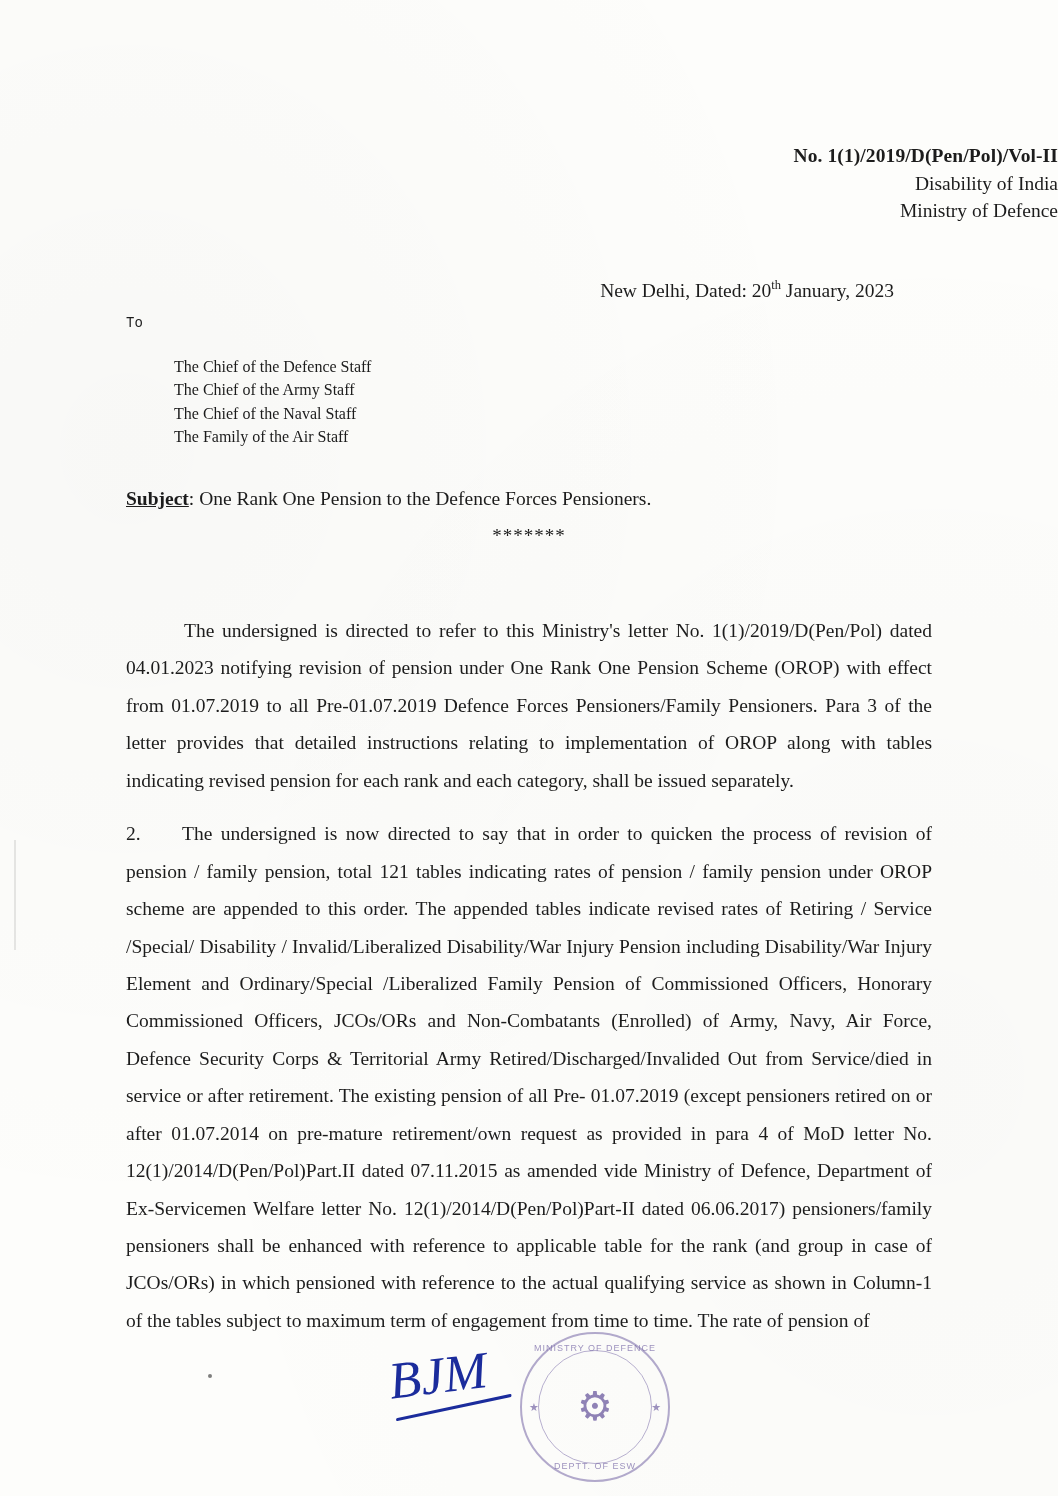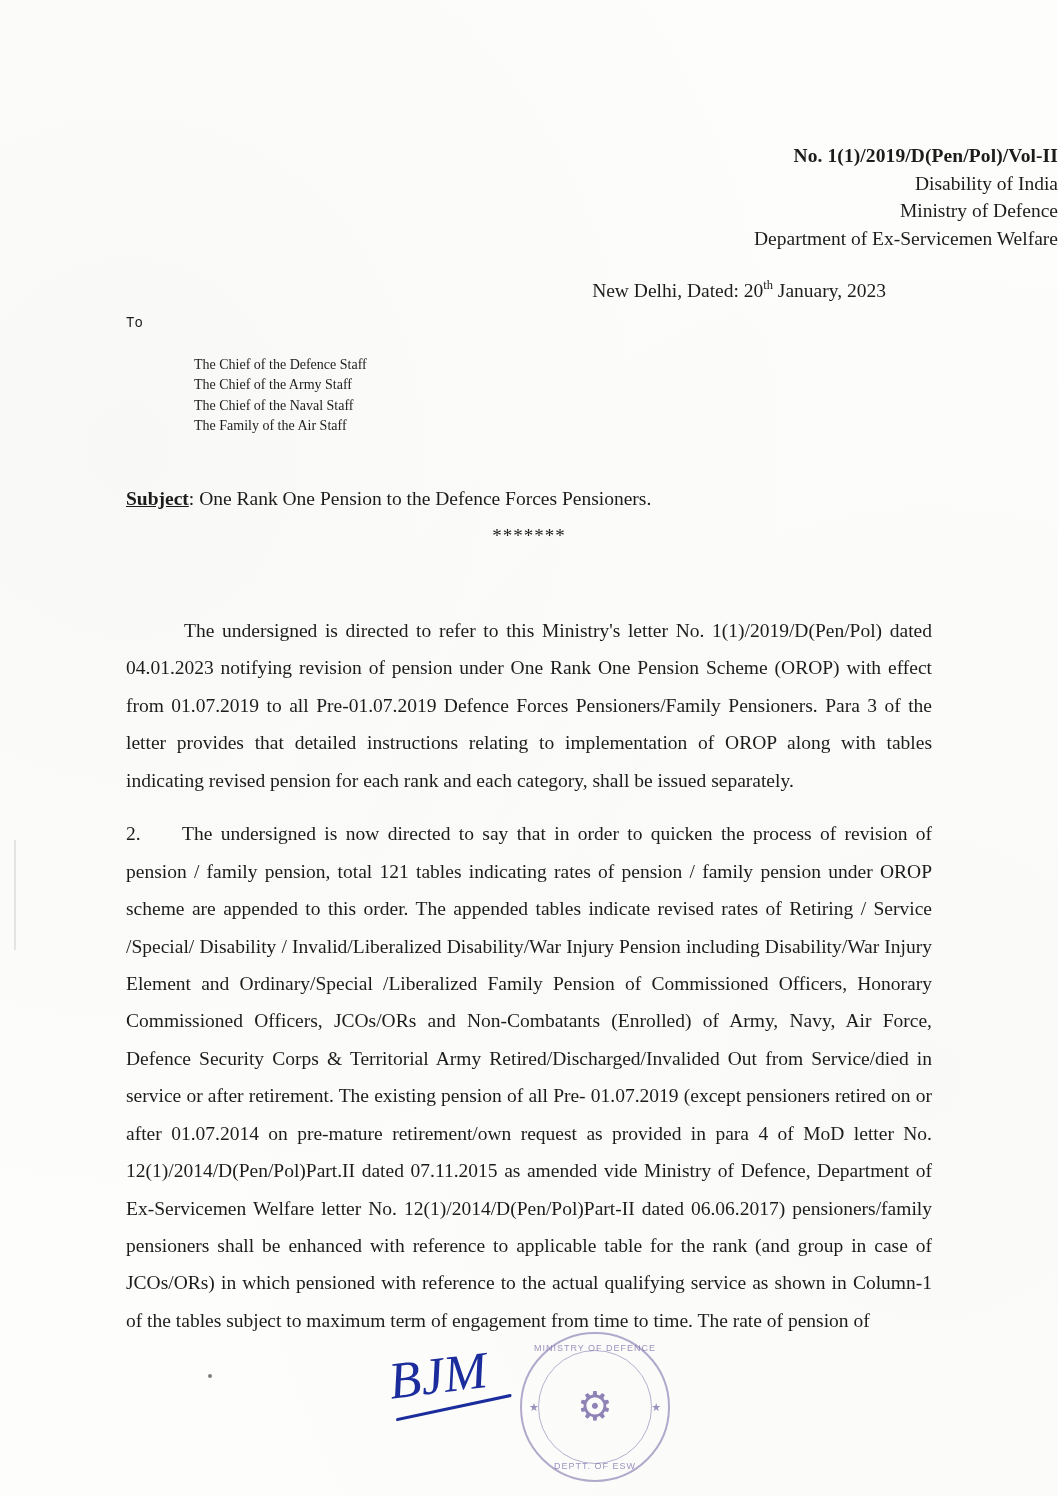--- a/index.html
+++ b/index.html
@@ -57,21 +57,21 @@
     font-size: 19.5px;
     letter-spacing: 0.1px;
   }
   .gov-line {
     font-size: 19.5px;
   }
 
   .date-line {
     position: absolute;
     top: 278px;
-    right: 172px;
+    right: 164px;
     font-size: 19.5px;
     white-space: nowrap;
     margin-left: 44px;
   }
   .date-line sup {
     font-size: 12.5px;
     vertical-align: super;
   }
 
   .to-label {
@@ -79,23 +79,22 @@
     top: 315px;
     left: 126px;
     font-size: 14px;
     font-family: Liberation Mono, monospace;
   }
 
   .addressees {
     position: absolute;
     top: 355px;
     left: 174px;
-    font-size: 14px;
+    font-size: 16px;
     line-height: 1.46;
-    margin-left: 20px;
   }
 
   .subject-line {
     position: absolute;
     top: 488px;
     left: 126px;
     font-size: 19.5px;
   }
   .subject-line .u {
     text-decoration: underline;
@@ -230,21 +229,20 @@
 <div class="page">
 
   <div class="edge-mark" style="left:14px; top:840px; width:2px; height:110px;"></div>
 
   <div class="content">
 
     <div class="header-block">
       <div class="doc-no">No. 1(1)/2019/D(Pen/Pol)/Vol-II</div>
       <div class="gov-line">Disability of India</div>
       <div class="gov-line">Ministry of Defence</div>
-      <div class="gov-line">Department of Ex-Servicemen Welfare</div>
     </div>
 
     <div class="date-line">
       <span>New Delhi, Dated: 20</span><sup>th</sup><span> January, 2023</span>
     </div>
 
     <div class="to-label">To</div>
 
     <div class="addressees">
       <div>The Chief of the Defence Staff</div>

